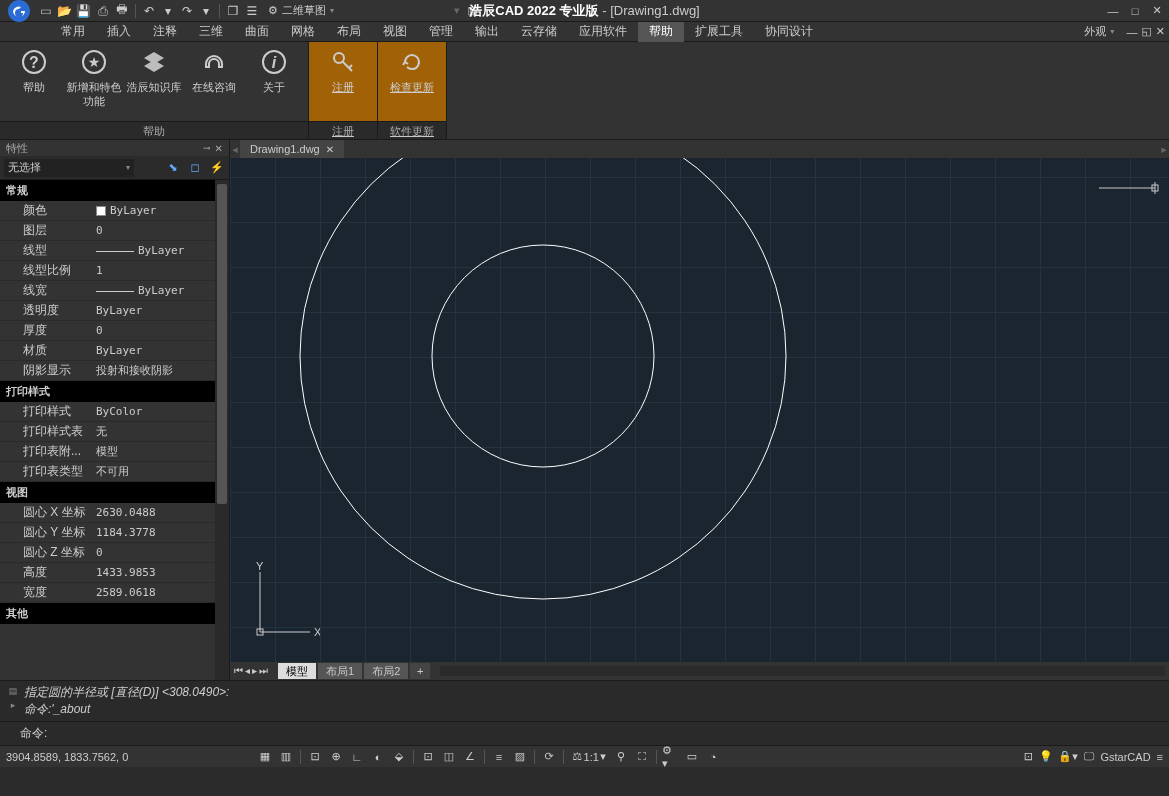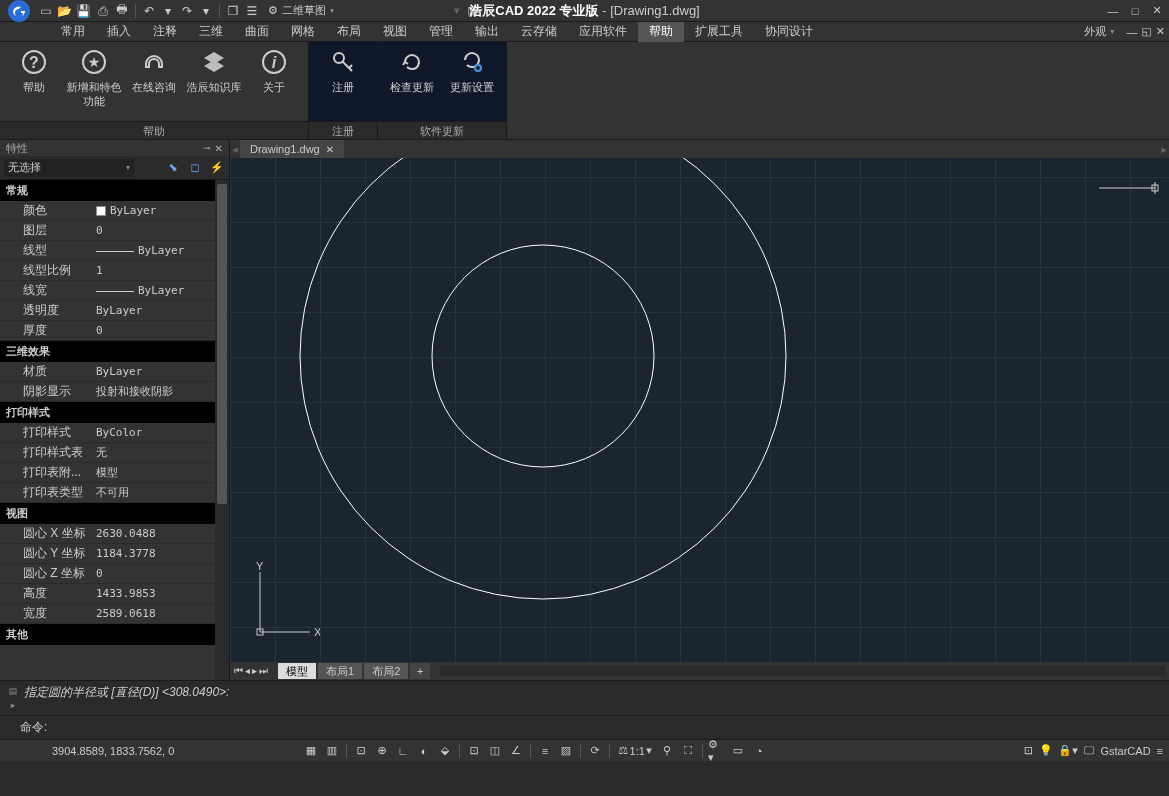--- a/index.html
+++ b/index.html
@@ -14,21 +14,21 @@
 .title-center { position:absolute; left:50%; transform:translateX(-50%); font-size:13px; color:#ccc;}
 .title-center b { color:#fff;}
 .win-controls { position:absolute; right:4px; display:flex; gap:6px; align-items:center;}
 .win-controls span { width:16px; height:14px; display:flex; align-items:center; justify-content:center; cursor:pointer; font-size:11px;}
 .menubar { height:20px; background:#333; display:flex; align-items:center; padding-left:50px; border-bottom:1px solid #1a1a1a; position:relative;}
 .menubar .menu-item { padding:0 11px; height:20px; display:flex; align-items:center; cursor:pointer; font-size:12px; color:#ccc;}
 .menubar .menu-item.active { background:#555; color:#fff;}
 .menubar .right-side { position:absolute; right:4px; display:flex; align-items:center; gap:4px;}
 .ribbon { height:98px; background:#333; display:flex; border-bottom:1px solid #1a1a1a;}
 .ribbon-group { display:flex; flex-direction:column; border-right:1px solid #1a1a1a; background:#333;}
-.ribbon-group.dark { background:#0f172a;}
+.ribbon-group.dark { background:#a16207;text-decoration:underline;}
 .ribbon-buttons { display:flex; flex:1; padding:2px 4px 0 4px;}
 .ribbon-btn { display:flex; flex-direction:column; align-items:center; justify-content:flex-start; width:60px; padding:4px 2px; cursor:pointer;}
 .ribbon-btn .icon { width:28px; height:28px; margin-bottom:4px; display:flex; align-items:center; justify-content:center;}
 .ribbon-btn .label { font-size:11px; color:#ccc; text-align:center; line-height:14px;}
 .ribbon-group-label { height:18px; background:#2a2a2a; text-align:center; font-size:11px; color:#aaa; line-height:18px; border-top:1px solid #1a1a1a;}
 .content { display:flex; height:540px; }
 .props-panel { width:230px; background:#333; display:flex; flex-direction:column; border-right:1px solid #1a1a1a; position:relative;}
 .props-header { height:16px; background:#333; display:flex; align-items:center; padding:0 6px; font-size:11px; color:#aaa; justify-content:space-between;}
 .props-header .icons { display:flex; gap:4px;}
 .props-toolbar { height:24px; background:#2b2b2b; display:flex; align-items:center; padding:0 4px; border-bottom:1px solid #1a1a1a;gap:12px;}
@@ -63,21 +63,21 @@
 .layout-tab.active { background:#ddd; color:#000;}
 .layout-tab.plus { background:#444; width:20px; justify-content:center;}
 .layout-scroll { flex:1; height:10px; background:#2a2a2a; margin-left:8px; position:relative;}
 .cmdline { background:#2a2a2a; border-top:1px solid #1a1a1a; font-family:Consolas,monospace; font-size:12px; color:#ccc;}
 .cmdline .history { padding:3px 6px; border-bottom:1px solid #1a1a1a; display:flex;}
 .cmdline .history .left-icons { width:14px; color:#888; font-size:9px; line-height:14px; text-align:center;}
 .cmdline .history .text { flex:1; padding-left:4px;font-style:italic;}
 .cmdline .prompt-row { padding:3px 6px; display:flex;}
 .cmdline .prompt-row .left-icons { width:14px;}
 .statusbar { height:22px; background:#333; display:flex; align-items:center; font-size:11px; color:#ccc; border-top:1px solid #1a1a1a; padding:0 6px;}
-.statusbar .coords { width:230px;margin-left:46px;}
+.statusbar .coords { width:230px;}
 .statusbar .center-icons { display:flex; gap:3px; align-items:center; margin-left:20px;}
 .statusbar .center-icons span { width:18px; height:16px; display:flex; align-items:center; justify-content:center; font-size:11px; cursor:pointer;}
 .statusbar .center-icons .sep { width:1px; height:14px; background:#555; margin:0 2px;}
 .statusbar .right { margin-left:auto; display:flex; align-items:center; gap:6px;}
 .bylayer-line { display:inline-block; width:38px; border-top:1px solid #ccc; vertical-align:middle; margin-right:4px;}
 .color-swatch { display:inline-block; width:10px; height:10px; background:#fff; border:1px solid #888; vertical-align:middle; margin-right:4px;}
 .caret { font-size:8px; color:#888;}
 .collapse-caret { font-size:9px; color:#888;}
 </style>
 </head>
@@ -167,32 +167,32 @@
             <svg width="26" height="26">
               <circle cx="13" cy="13" r="11" fill="none" stroke="#ccc" stroke-width="2"></circle>
               <text x="13" y="18" text-anchor="middle" fill="#ccc" font-size="14">★</text>
             </svg>
           </div>
           <div class="label">新增和特色功能</div>
         </div>
         <div class="ribbon-btn">
           <div class="icon">
             <svg width="26" height="26">
+              <path d="M13 3 L23 9 L13 15 L3 9 Z M13 11 L23 17 L13 23 L3 17 Z" fill="#ccc" opacity="0.9"></path>
+            </svg>
+          </div>
+          <div class="label">浩辰知识库</div>
+        </div>
+        <div class="ribbon-btn">
+          <div class="icon">
+            <svg width="26" height="26">
               <path d="M5 15 a8 8 0 0 1 16 0 v3 h-3 v-3 a5 5 0 0 0 -10 0 v3 h-3 z" fill="none" stroke="#ccc" stroke-width="2"></path>
             </svg>
           </div>
           <div class="label">在线咨询</div>
-        </div>
-        <div class="ribbon-btn">
-          <div class="icon">
-            <svg width="26" height="26">
-              <path d="M13 3 L23 9 L13 15 L3 9 Z M13 11 L23 17 L13 23 L3 17 Z" fill="#ccc" opacity="0.9"></path>
-            </svg>
-          </div>
-          <div class="label">浩辰知识库</div>
         </div>
         <div class="ribbon-btn">
           <div class="icon">
             <svg width="26" height="26">
               <circle cx="13" cy="13" r="11" fill="none" stroke="#ccc" stroke-width="2"></circle>
               <text x="13" y="19" text-anchor="middle" fill="#ccc" font-size="16" font-weight="bold" font-style="italic">i</text>
             </svg>
           </div>
           <div class="label">关于</div>
         </div>
@@ -217,30 +217,20 @@
     <div class="ribbon-group dark">
       <div class="ribbon-buttons">
         <div class="ribbon-btn">
           <div class="icon">
             <svg width="26" height="26">
               <path d="M6 13 a7 7 0 1 1 2 5" fill="none" stroke="#ccc" stroke-width="2"></path>
               <path d="M4 16 l2 -3 l3 2" fill="none" stroke="#ccc" stroke-width="2"></path>
             </svg>
           </div>
           <div class="label">检查更新</div>
-        </div>
-        <div class="ribbon-btn">
-          <div class="icon">
-            <svg width="26" height="26">
-              <path d="M6 11 a7 7 0 1 1 2 5" fill="none" stroke="#ccc" stroke-width="2"></path>
-              <circle cx="19" cy="19" r="4" fill="#4a90d9"></circle>
-              <circle cx="19" cy="19" r="2" fill="#1a2530"></circle>
-            </svg>
-          </div>
-          <div class="label">更新设置</div>
         </div>
       </div>
       <div class="ribbon-group-label">软件更新</div>
     </div>
   </div>
 
 <div class="content">
 
   <div class="props-panel">
     <div class="props-header">
@@ -286,24 +276,20 @@
           <div class="key">线宽</div>
           <div class="val"><span class="bylayer-line"></span>ByLayer</div>
         </div>
         <div class="props-row">
           <div class="key">透明度</div>
           <div class="val">ByLayer</div>
         </div>
         <div class="props-row">
           <div class="key">厚度</div>
           <div class="val">0</div>
-        </div>
-        <div class="props-section-header">
-          <span>三维效果</span>
-          <span class="collapse-caret">▴</span>
         </div>
         <div class="props-row">
           <div class="key">材质</div>
           <div class="val">ByLayer</div>
         </div>
         <div class="props-row">
           <div class="key">阴影显示</div>
           <div class="val">投射和接收阴影</div>
         </div>
         <div class="props-section-header">
@@ -407,20 +393,21 @@
 </div>
 
 <div class="cmdline">
   <div class="history">
     <div class="left-icons">
       <div>▤</div>
       <div>▸</div>
     </div>
     <div class="text">
       <div>指定圆的半径或 [直径(D)] &lt;308.0490&gt;:</div>
+      <div>命令:'_about</div>
     </div>
   </div>
   <div class="prompt-row">
     <div class="left-icons"></div>
     <div style="flex:1;">命令:</div>
   </div>
 </div>
 
 <div class="statusbar">
   <div class="coords">3904.8589, 1833.7562, 0</div>

